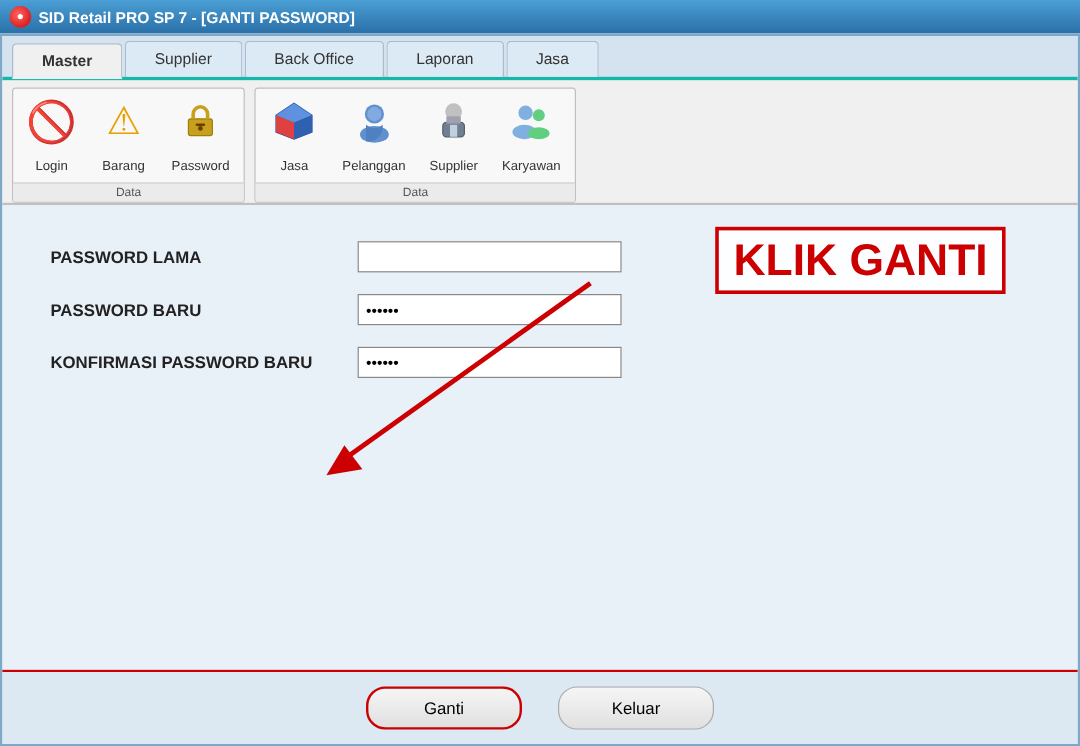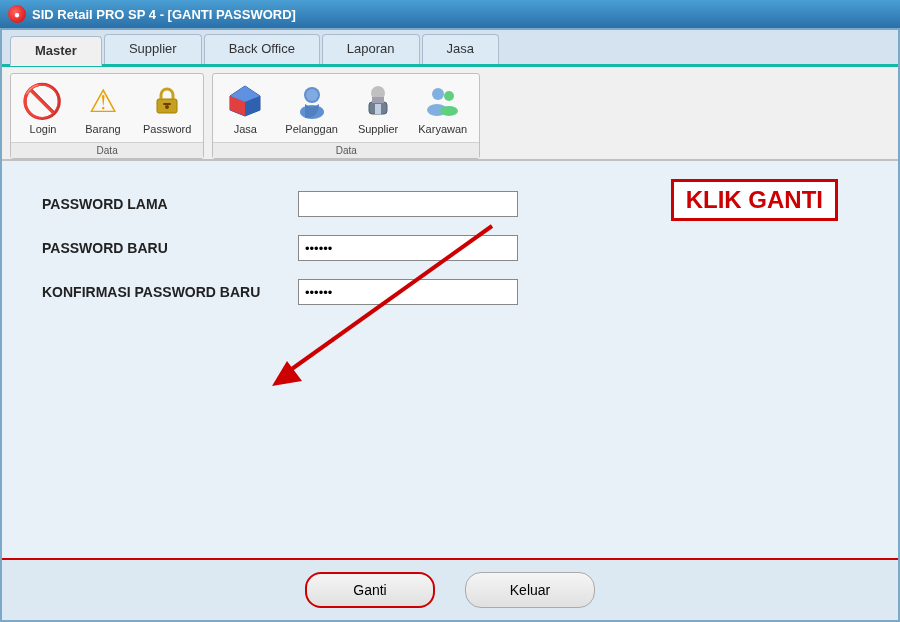--- a/index.html
+++ b/index.html
@@ -121,21 +121,21 @@
       height: 40px;
       display: flex;
       align-items: center;
       justify-content: center;
       font-size: 28px;
     }
     .ribbon-btn-label {
       font-size: 11px;
       color: #333;
       text-align: center;
-      margin-top: 2px;
+      margin-top: 12px;
     }
 
     
     .ribbon-separator {
       width: 4px;
     }
 
     
     .content {
       flex: 1;
@@ -164,21 +164,21 @@
       padding: 2px 6px;
       font-size: 13px;
       font-family: inherit;
     }
 
     
     .klik-ganti {
       position: absolute;
       top: 18px;
       right: 60px;
-      font-size: 24px;
+      font-size: 37px;
       font-weight: 900;
       color: #cc0000;
       border: 3px solid #cc0000;
       padding: 4px 12px;
       background: rgba(255,255,255,0.9);
       font-family: Arial, sans-serif;
       margin-left: 12px;
     }
 
     
@@ -213,21 +213,21 @@
       width: 300px;
       height: 200px;
       pointer-events: none;
     }
   </style>
 </head>
 <body>
 
 <div class="title-bar">
   <div class="title-bar-icon">●</div>
-  <span>SID Retail PRO SP 4 - [GANTI PASSWORD]</span>
+  <span>SID Retail PRO SP 7 - [GANTI PASSWORD]</span>
 </div>
 
 <div class="main-window">
 
   <div class="tab-bar">
     <div class="tab active">Master</div>
     <div class="tab">Supplier</div>
     <div class="tab">Back Office</div>
     <div class="tab">Laporan</div>
     <div class="tab">Jasa</div>

